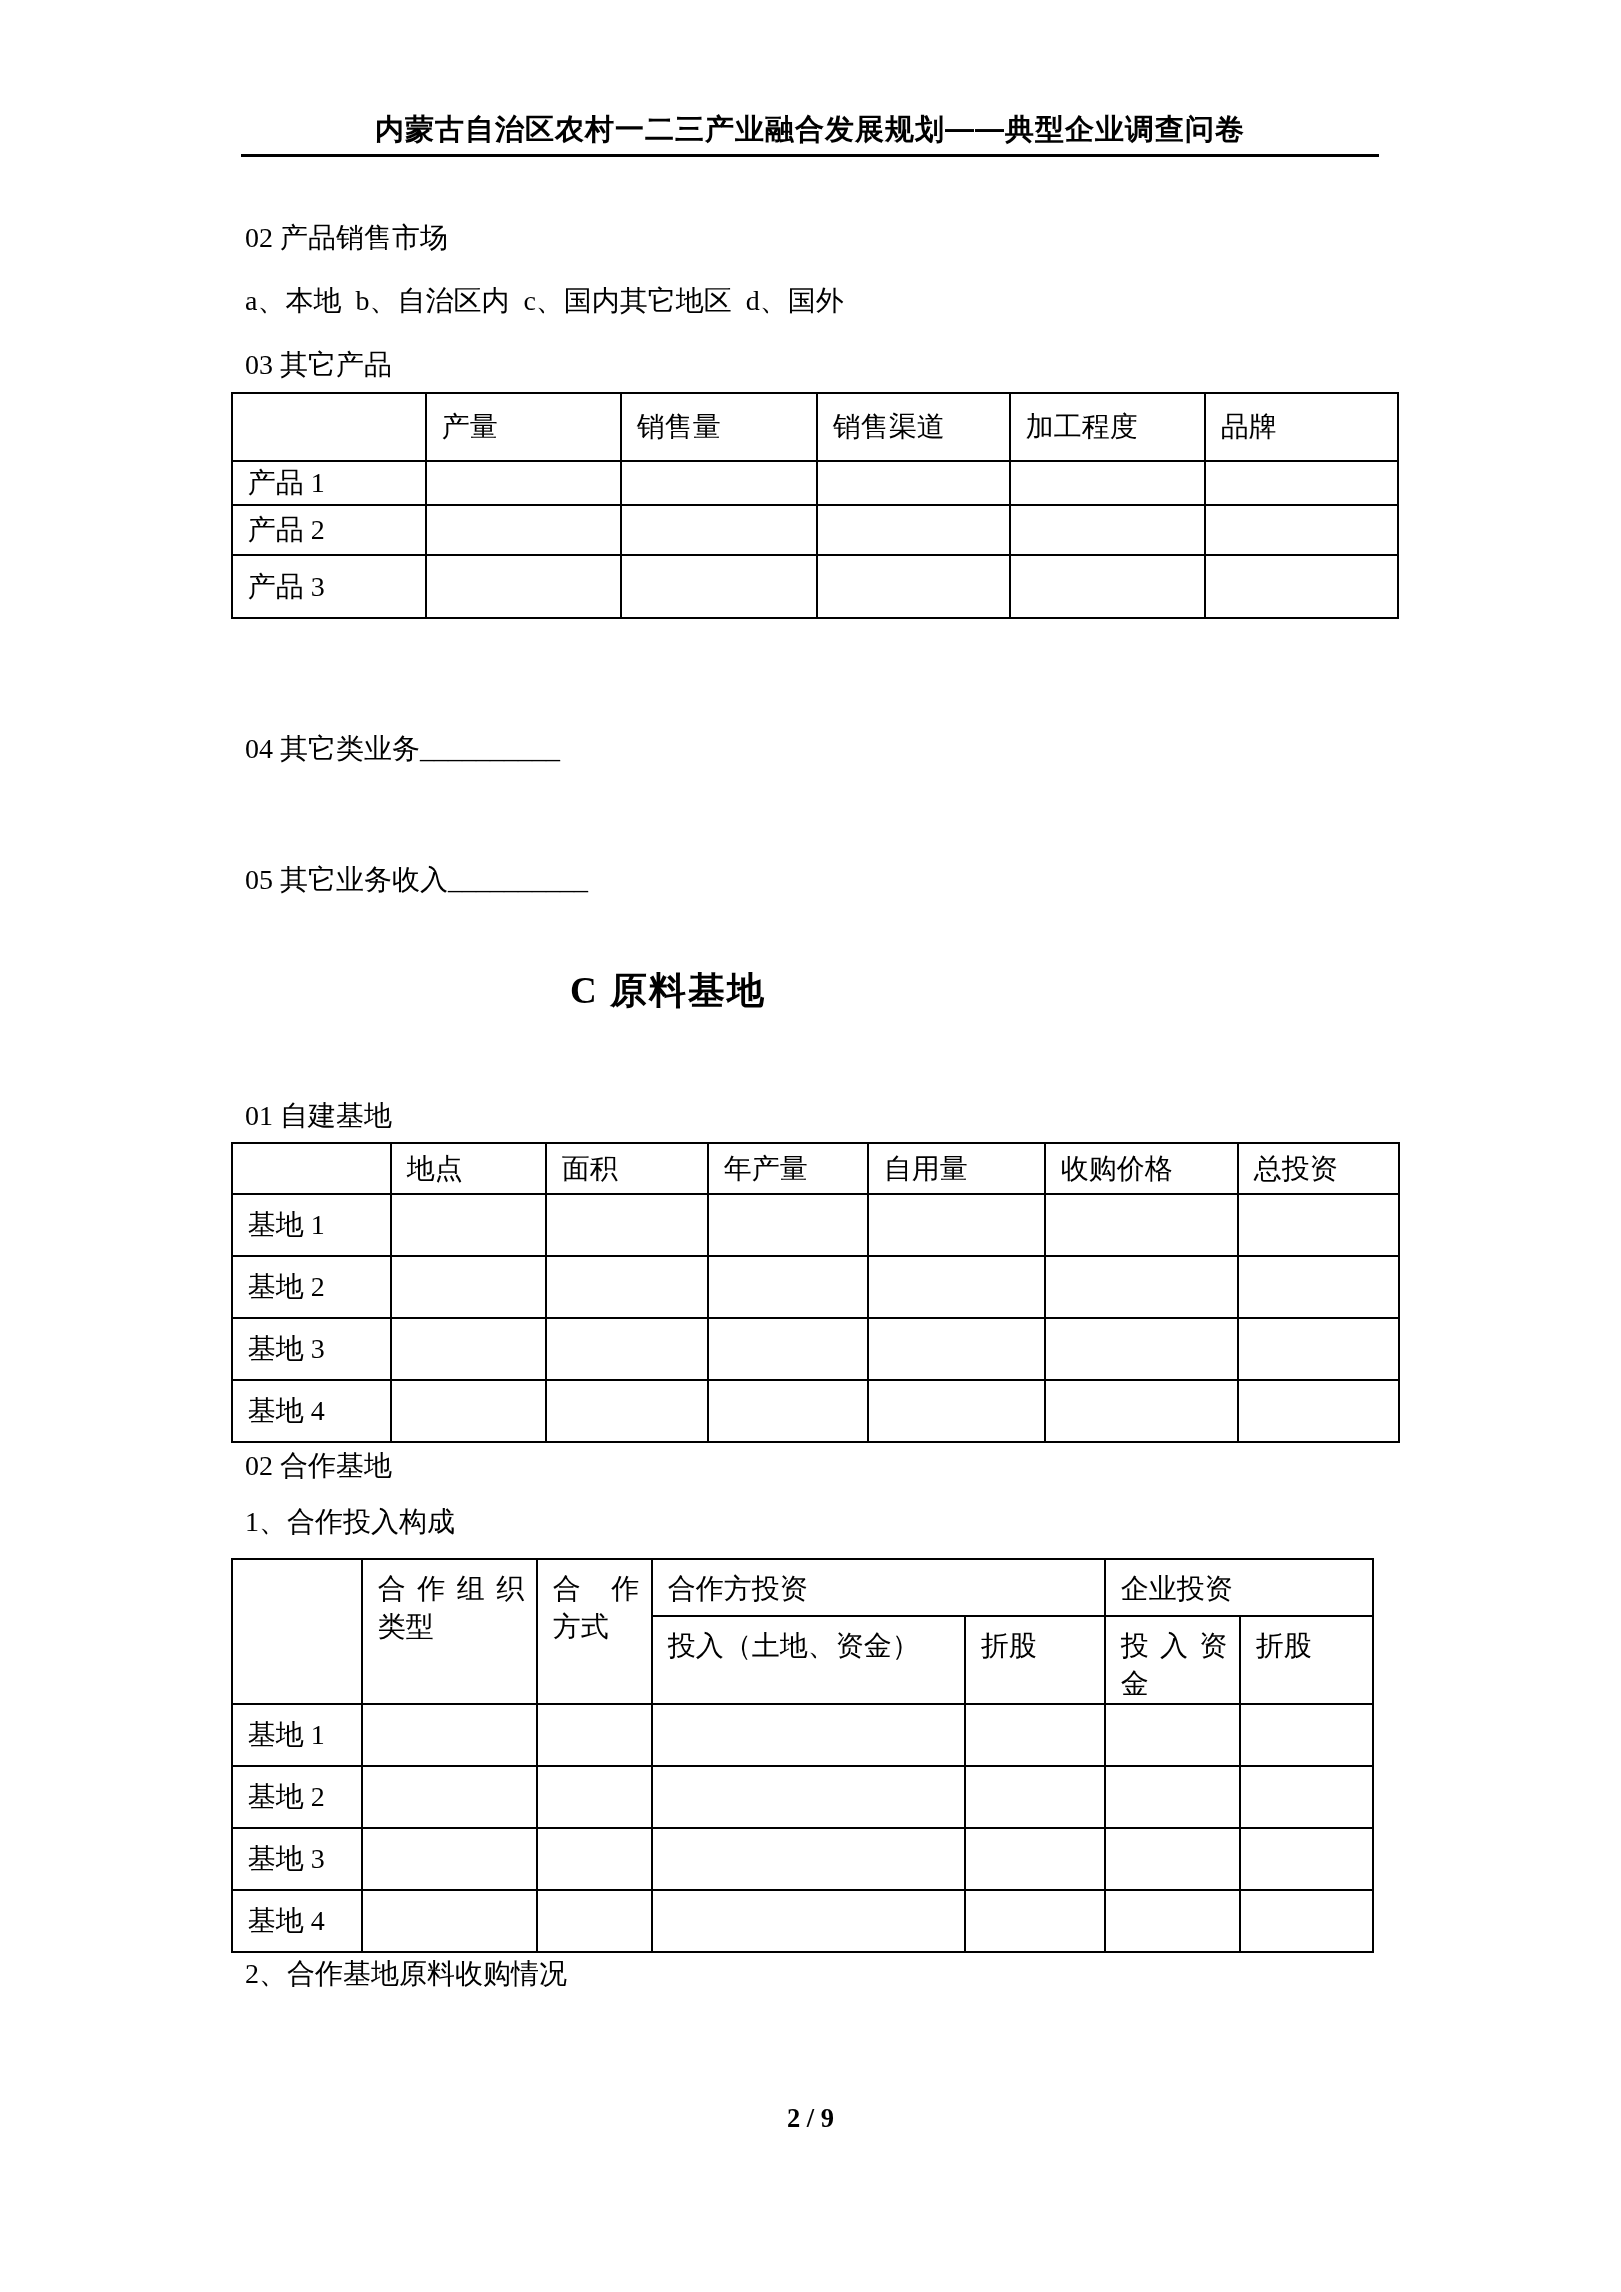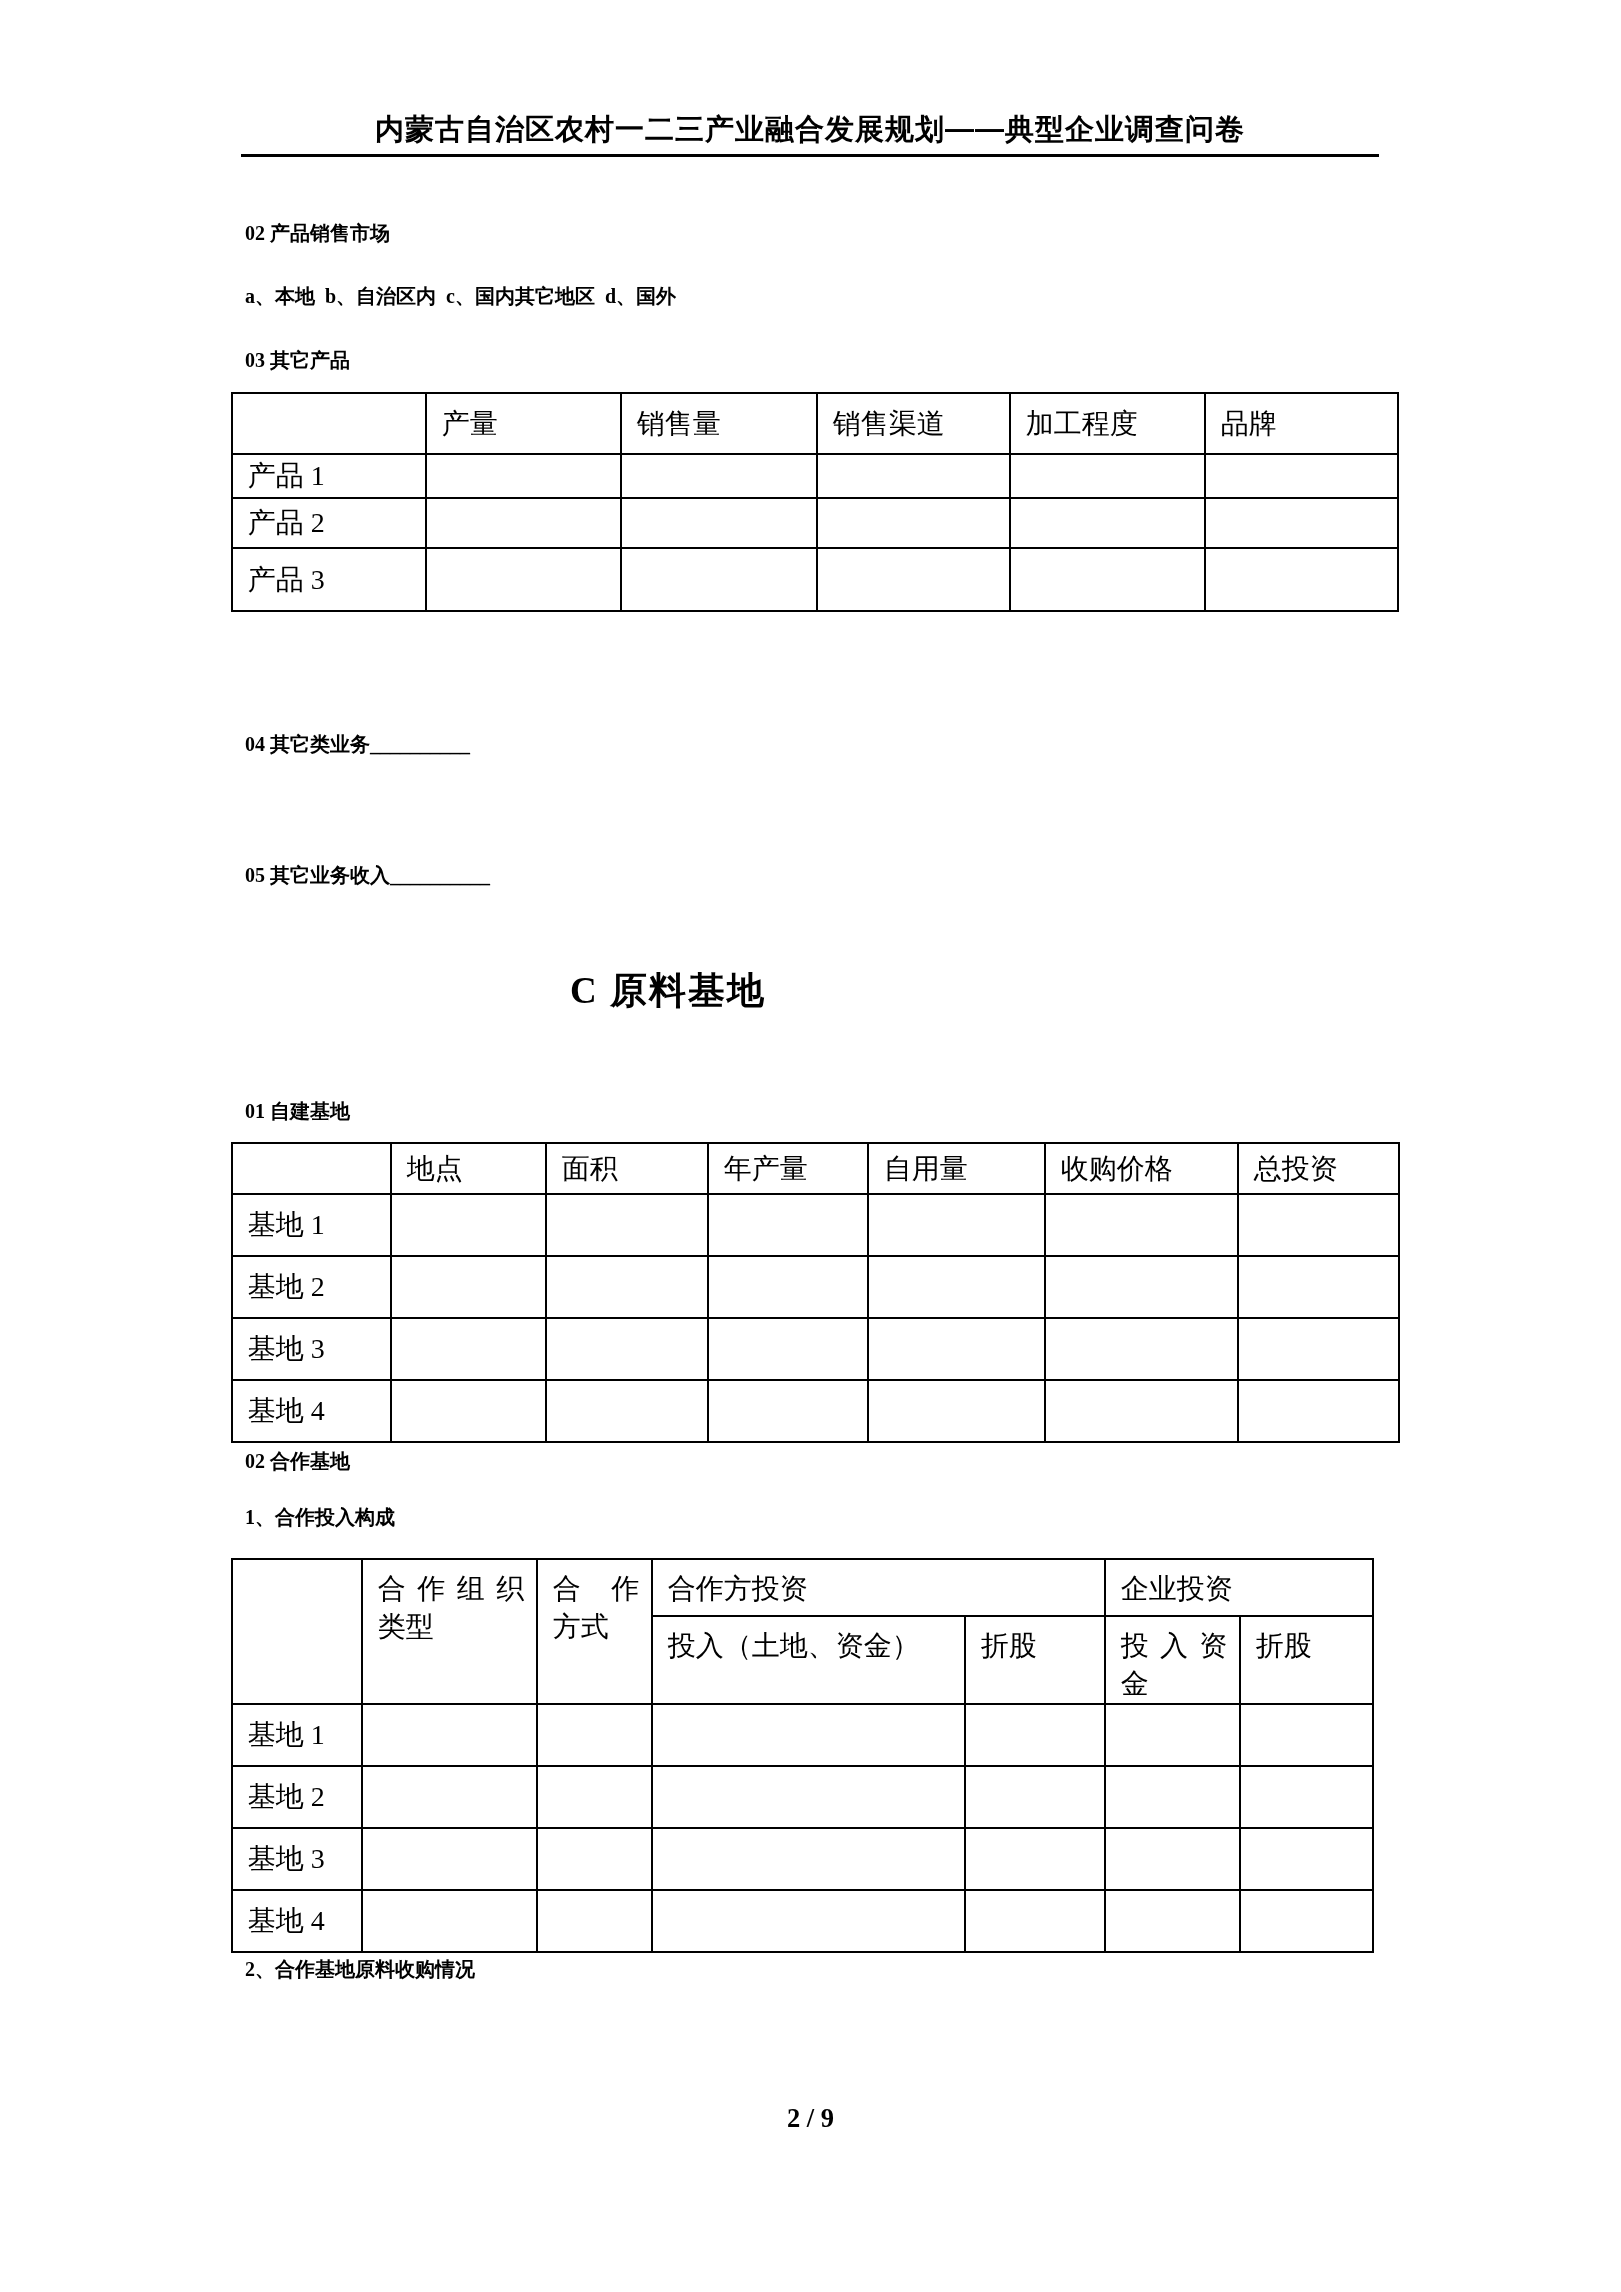--- a/index.html
+++ b/index.html
@@ -5,21 +5,21 @@
   html,body{margin:0;padding:0;background:#ffffff;}
   .page{
     position:relative;
     width:1621px;height:2293px;
     background:#ffffff;
     color:#000;
     font-family:"Liberation Serif","DejaVu Serif",serif;
     overflow:hidden;
   }
   .abs{position:absolute;}
-  .body-text{font-size:20px;line-height:1.15;white-space:pre;font-weight:bold;}
+  .body-text{font-size:28px;line-height:1.15;white-space:pre;}
   .doc-title{
     font-family:"Liberation Sans","DejaVu Sans",sans-serif;
     font-weight:bold;font-size:29px;letter-spacing:1px;
     text-align:center;white-space:nowrap;
   }
   .rule{background:#000;height:2.9px;}
   .section-title{font-size:37px;font-weight:bold;text-align:center;letter-spacing:2px;}
   .footer-page{font-size:26.5px;font-weight:bold;text-align:center;}
   table{border-collapse:collapse;table-layout:fixed;}
   td{
@@ -50,21 +50,21 @@
   <table class="abs" style="top:392px;left:231px;width:1166px;">
     <colgroup>
       <col style="width:194px">
         <col style="width:195px">
         <col style="width:196px">
       <col style="width:193px">
         <col style="width:195px">
         <col style="width:193px">
     </colgroup>
     <tbody>
-        <tr style="height:61px">
+        <tr style="height:68px">
       <td></td>
       <td>产量</td>
       <td>销售量</td>
       <td>销售渠道</td>
       <td>加工程度</td>
       <td>品牌</td>
     </tr>
     <tr style="height:44px">
       <td>产品 1</td>
       <td></td>

